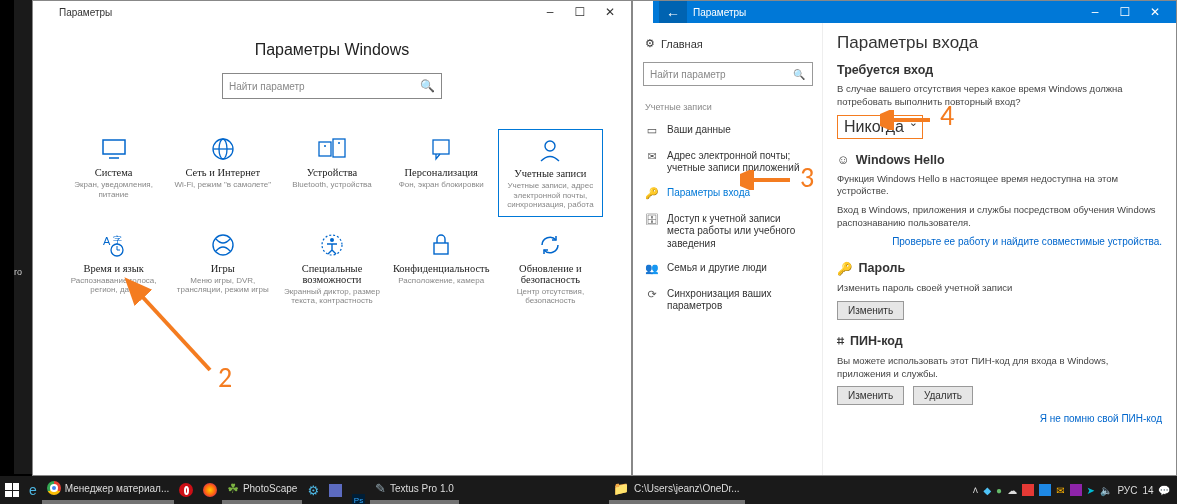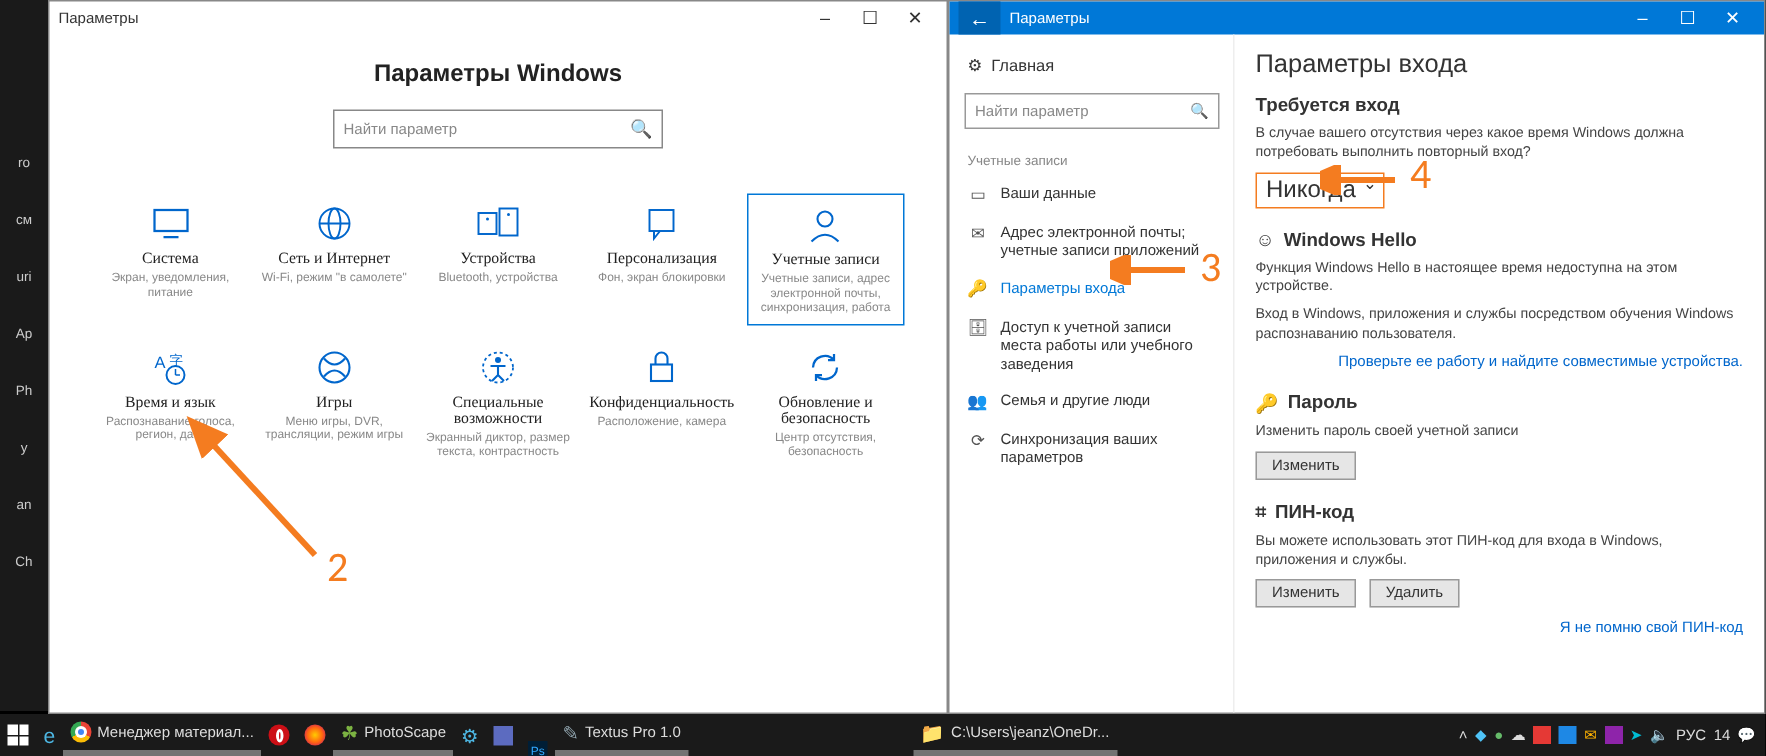--- a/index.html
+++ b/index.html
@@ -1,33 +1,33 @@
 <!DOCTYPE html>
 <html><head>
 <meta charset="utf-8">
 <style>
 * { margin: 0; padding: 0; box-sizing: border-box; font-family: "Segoe UI", Tahoma, sans-serif; }
 body { width: 1177px; height: 504px; background: #000; overflow: hidden; position: relative; }
 .desktop { position: absolute; inset: 0; }
 
-.sidebar-left { position: absolute; left: 0; top: 0; width: 32px; height: 474px; background: #1a1a1a; color: #ccc; font-size: 9px; display: flex; flex-direction: column; gap: 28px; padding-top: 103px; align-items: center; }
+.sidebar-left { position: absolute; left: 14px; top: 0; width: 32px; height: 474px; background: #1a1a1a; color: #ccc; font-size: 9px; display: flex; flex-direction: row; gap: 28px; padding-top: 70px; align-items: center; }
 .sidebar-left div { writing-mode: horizontal-tb; }
 
 .win1 { position: absolute; left: 32px; top: 0; width: 600px; height: 476px; background: #fff; border: 1px solid #888; }
 .win2 { position: absolute; left: 632px; top: 0; width: 545px; height: 476px; background: #fff; border: 1px solid #888; }
 
-.titlebar { height: 22px; display: flex; align-items: center; padding: 0 6px; font-size: 10px; color: #333; }
+.titlebar { height: 22px; display: flex; align-items: center; padding: 0 6px; font-size: 10px; color: #333; margin-left: 20px; }
 .titlebar .spacer { flex: 1; }
 .titlebar .tb-btn { width: 30px; text-align: center; font-size: 12px; cursor: pointer; }
 .win2 .titlebar { background: #0078d7; color: #fff; }
 .back-btn { width: 28px; height: 22px; display: flex; align-items: center; justify-content: center; font-size: 14px; }
 .win2 .back-btn { background: #0063b1; }
 
 .win1-body { padding: 12px 20px; text-align: center; }
-.page-title { font-size: 16px; font-weight: 700; margin: 6px 0 14px; color: #222; }
+.page-title { font-size: 16px; font-weight: 400; margin: 6px 0 14px; color: #222; }
 .searchbox { width: 220px; height: 26px; border: 1px solid #888; display: inline-flex; align-items: center; padding: 0 6px; font-size: 10px; color: #888; }
 .searchbox .mag { margin-left: auto; font-size: 12px; color: #555; }
 
 .grid { display: grid; grid-template-columns: repeat(5, 1fr); gap: 8px 4px; margin-top: 30px; padding: 0 8px; }
 .tile { text-align: center; padding: 6px 2px; cursor: pointer; }
 .tile.selected { border: 1px solid #0078d7; }
 .tile-icon { height: 28px; display: flex; align-items: center; justify-content: center; color: #0066cc; font-size: 22px; }
 .tile-title { font-size: 10.5px; color: #222; margin: 4px 0 2px; font-family: Liberation Serif, serif; }
 .tile-desc { font-size: 8px; color: #888; line-height: 1.2; }
 

